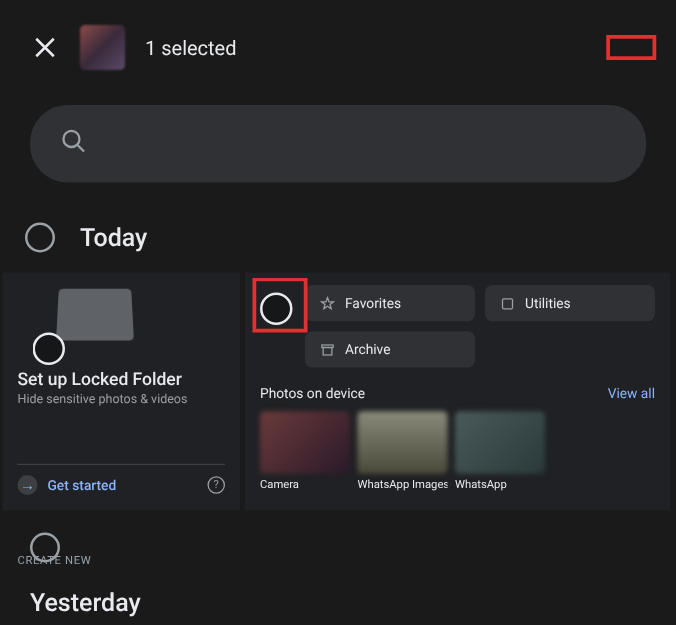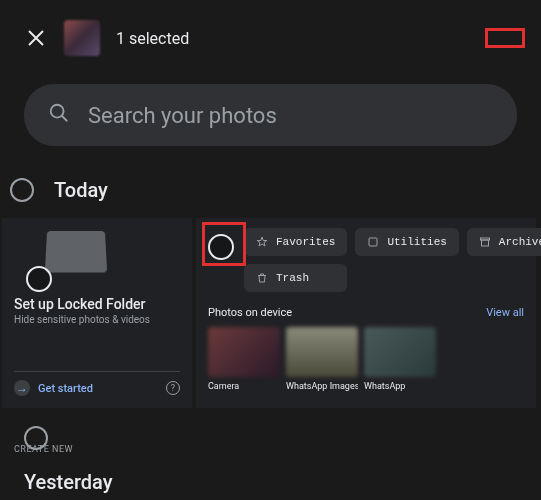--- a/index.html
+++ b/index.html
@@ -75,21 +75,21 @@
       stroke: #9aa0a6;
     }
     .search-text {
       color: #9aa0a6;
       font-size: 22px;
     }
     .section-header {
       display: flex;
       align-items: center;
       gap: 20px;
-      padding: 12px 10px;
+      padding: 12px 20px;
     }
     .radio {
       width: 24px;
       height: 24px;
       border: 2px solid #9aa0a6;
       border-radius: 50%;
     }
     .section-title {
       font-size: 20px;
       font-weight: 500;
@@ -218,24 +218,23 @@
     .anim-icon::before { top: 0; left: 0; }
     .anim-icon::after { bottom: 0; right: 0; }
     .card2 {
       width: 340px;
       height: 190px;
       padding: 10px 12px;
       position: relative;
     }
     .chip-grid {
       display: grid;
-      grid-template-columns: 1fr 1fr 1fr;
+      grid-template-columns: 1fr 1fr;
       gap: 8px;
       margin-left: 36px;
-      font-family: Liberation Mono, monospace;
     }
     .chip {
       background: #303134;
       border-radius: 6px;
       padding: 8px 12px;
       display: flex;
       align-items: center;
       gap: 8px;
       font-size: 11px;
     }
@@ -320,21 +319,20 @@
   </div>
 </div>
 
 <div class="search-bar">
   <span class="search-icon">
     <svg width="22" height="22" viewBox="0 0 24 24" fill="none" stroke-width="2">
         <circle cx="10" cy="10" r="7"></circle>
         <path d="M15 15 L21 21"></path>
       </svg>
   </span>
-  <span class="search-text">Search your photos</span>
 </div>
 
 <div class="section-header">
   <div class="radio"></div>
   <div class="section-title">Today</div>
 </div>
 
 <div class="photos-row">
   <div class="photo-card card1">
     <div class="folder-area">
@@ -368,26 +366,20 @@
           </svg>
         <span>Utilities</span>
       </div>
       <div class="chip">
         <svg class="chip-icon" viewBox="0 0 24 24" fill="none" stroke="#9aa0a6" stroke-width="2">
             <rect x="3" y="4" width="18" height="4"></rect>
             <rect x="5" y="8" width="14" height="12"></rect>
           </svg>
         <span>Archive</span>
       </div>
-      <div class="chip">
-        <svg class="chip-icon" viewBox="0 0 24 24" fill="none" stroke="#9aa0a6" stroke-width="2">
-            <path d="M4 7h16M9 7V4h6v3M6 7l1 13h10l1-13"></path>
-          </svg>
-        <span>Trash</span>
-      </div>
     </div>
     <div class="device-header">
       <span>Photos on device</span>
       <span class="view-all">View all</span>
     </div>
     <div class="device-row">
       <div class="device-item">
         <div class="device-thumb dt1"></div>
         <div class="device-label">Camera</div>
       </div>

